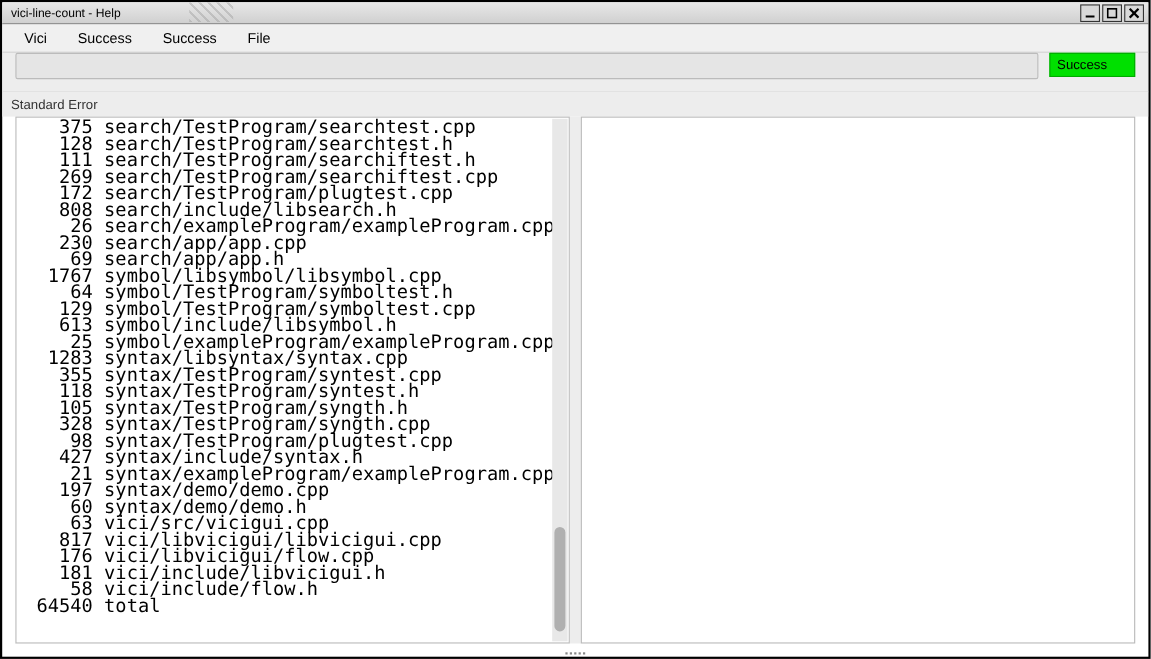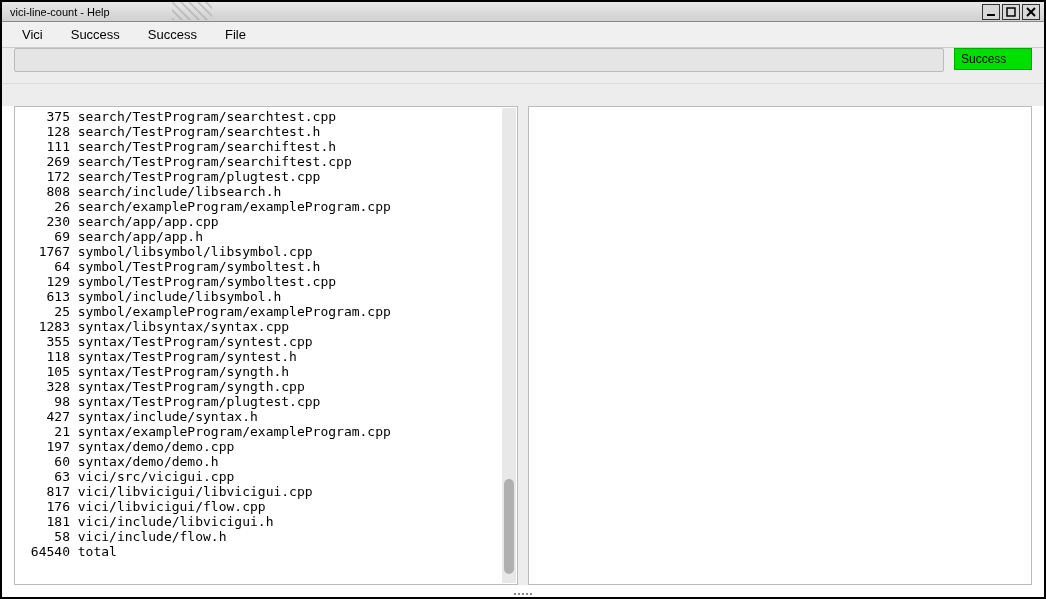--- a/index.html
+++ b/index.html
@@ -124,21 +124,21 @@
     }
     .pane {
       flex: 1;
       background: #fff;
       border: 1px solid #bbb;
       position: relative;
       overflow: hidden;
     }
     .pane-content {
       font-family: "DejaVu Sans Mono", "Courier New", monospace;
-      font-size: 13px;
+      font-size: 17px;
       line-height: 15px;
       white-space: pre;
       padding: 2px 8px 2px 8px;
       height: 100%;
       overflow: hidden;
     }
     .scrollbar {
       position: absolute;
       right: 1px;
       top: 1px;
@@ -203,20 +203,21 @@
   <div class="menu-item">Success</div>
   <div class="menu-item">File</div>
 </div>
 
 <div class="toolbar-row">
   <input class="command-input" type="text" value="" style="">
   <div class="status-badge">Success</div>
 </div>
 
 <div class="labels-row">
+  <div class="label-right">Standard Error</div>
 </div>
 
 <div class="panes">
   <div class="pane">
     <div class="pane-content" id="stdout-content">   375 search/TestProgram/searchtest.cpp
    128 search/TestProgram/searchtest.h
    111 search/TestProgram/searchiftest.h
    269 search/TestProgram/searchiftest.cpp
    172 search/TestProgram/plugtest.cpp
    808 search/include/libsearch.h

